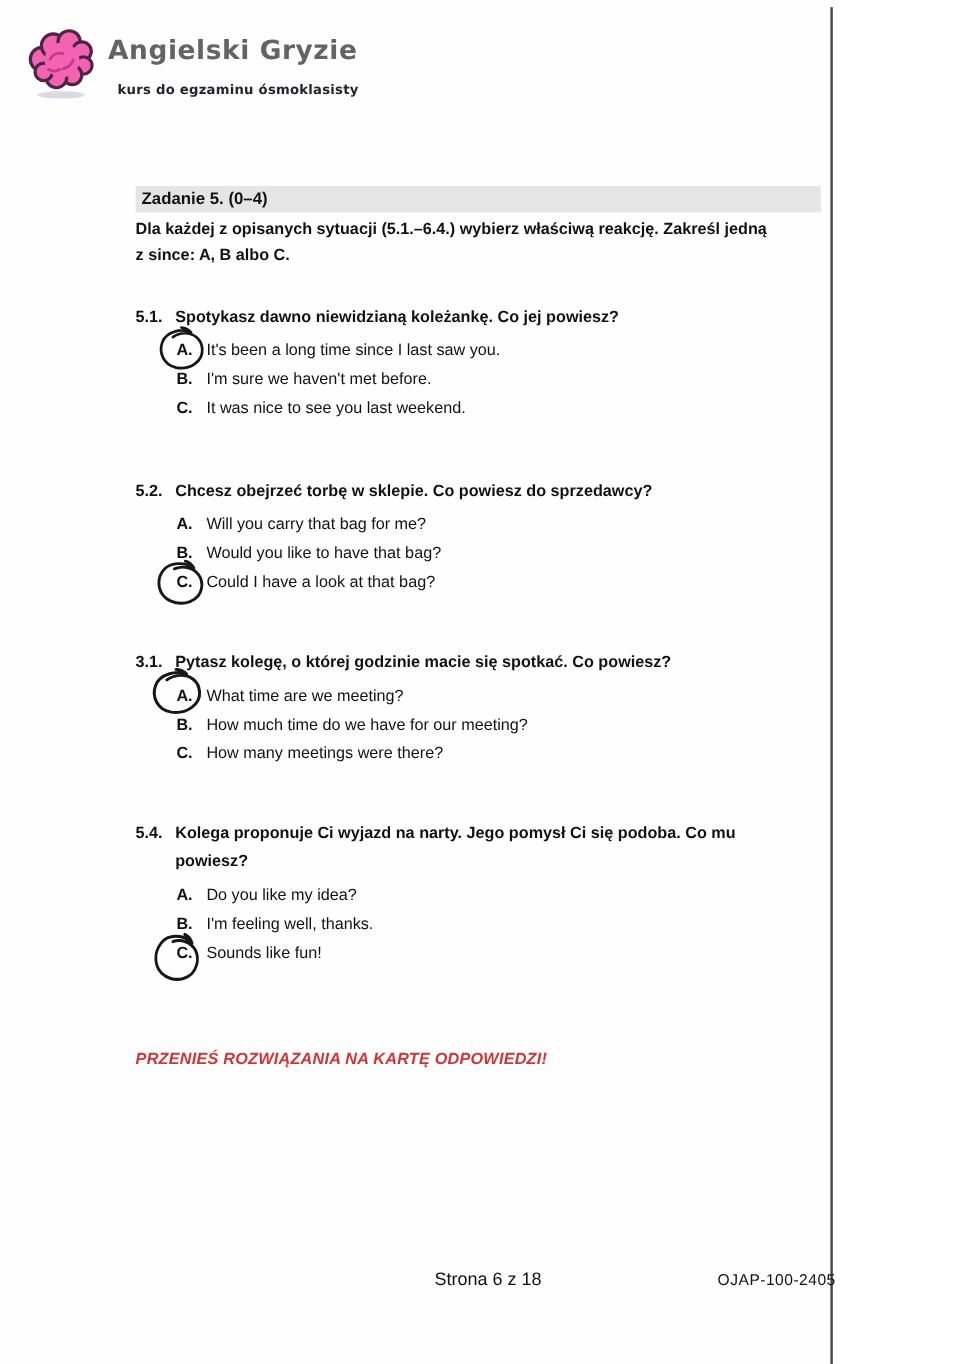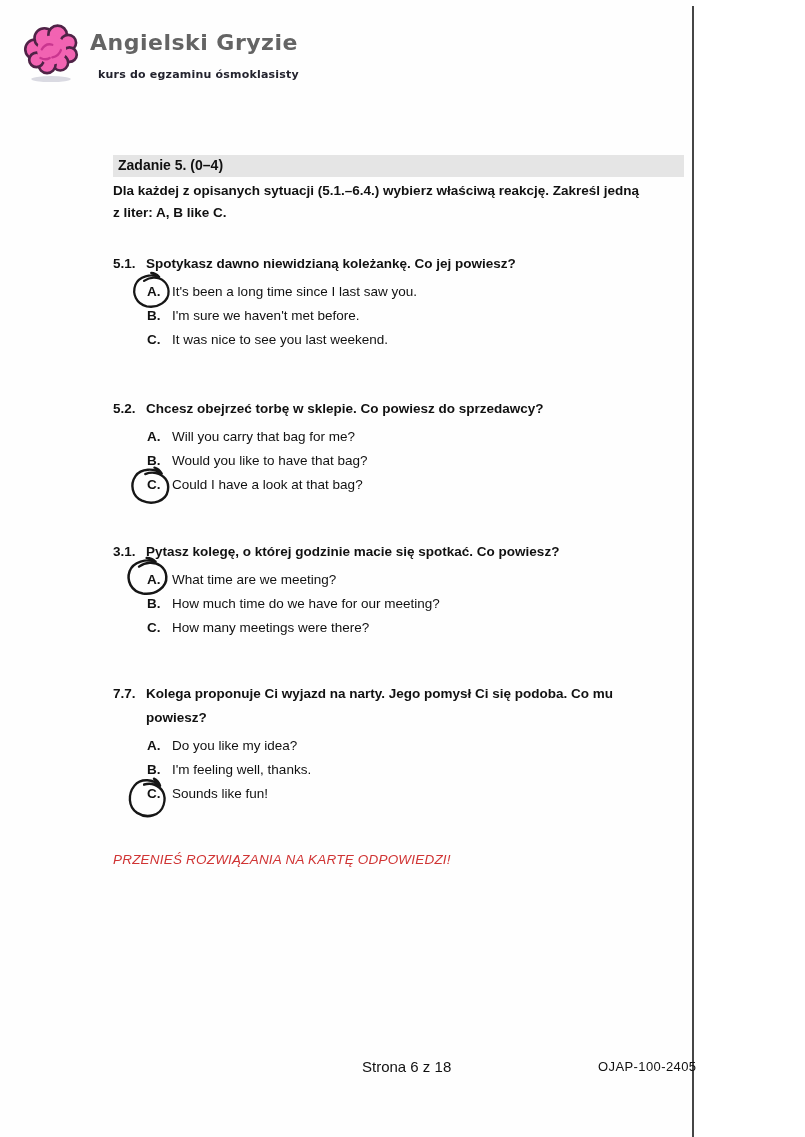--- a/index.html
+++ b/index.html
@@ -42,22 +42,22 @@
 
   
   .answer-svg{position:absolute;top:-8px;left:18px;width:42px;height:40px;pointer-events:none;}
   .question[data-question="0"] .answer-svg{top:-9px;left:17px;transform:rotate(-8deg);}
   .question[data-question="1"] .answer-svg{top:-7px;left:16px;transform:rotate(5deg) scale(1.05);}
   .question[data-question="2"] .answer-svg{top:-11px;left:13px;transform:rotate(-10deg) scale(1.1,1.06);}
   .question[data-question="3"] .answer-svg{top:-4px;left:13px;transform:rotate(12deg) scale(1.02,1.14);}
 
   
   .transfer-note{
-    position:absolute;left:113px;top:852px;
-    color:#d03434;font-weight:normal;font-style:italic;font-size:13.5px;letter-spacing:0.2px;
+    position:absolute;left:113px;top:875px;
+    color:#d03434;font-weight:bold;font-style:italic;font-size:13.5px;letter-spacing:0.2px;
   }
 
   
   .footer-page{position:absolute;left:362px;top:1058px;font-size:15px;}
   .footer-code{position:absolute;left:598px;top:1059px;font-size:13px;letter-spacing:0.4px;}
 </style>
 </head>
 <body>
 
 <div id="page">
@@ -88,21 +88,21 @@
     <div class="logo-text">
       <div class="logo-title">Angielski Gryzie</div>
       <div class="logo-sub">kurs do egzaminu ósmoklasisty</div>
     </div>
   </div>
 
   <div class="task-header">Zadanie 5. (0–4)</div>
 
   <div class="instructions">
     <div>Dla każdej z opisanych sytuacji (5.1.–6.4.) wybierz właściwą reakcję. Zakreśl jedną</div>
-    <div>z liter: A, B like C.</div>
+    <div>z since: A, B albo C.</div>
   </div>
 
   <div class="question" style="top:252px;" data-question="0">
     <div class="q-line">
       <span class="q-num">5.1.</span>
       <span class="q-text">Spotykasz dawno niewidzianą koleżankę. Co jej powiesz?</span>
     </div>
     <div class="options">
       <div class="option circled">
         <span class="opt-letter">A.</span>
@@ -168,21 +168,21 @@
       </div>
       <div class="option">
         <span class="opt-letter">C.</span>
         <span class="opt-text">How many meetings were there?</span>
       </div>
     </div>
   </div>
 
   <div class="question" style="top:682px;" data-question="3">
     <div class="q-line">
-      <span class="q-num">7.7.</span>
+      <span class="q-num">5.4.</span>
       <span class="q-text">Kolega proponuje Ci wyjazd na narty. Jego pomysł Ci się podoba. Co mu</span>
     </div>
     <div class="q-line cont">
       <span class="q-num">5.4.</span>
       <span class="q-text">powiesz?</span>
     </div>
     <div class="options">
       <div class="option">
         <span class="opt-letter">A.</span>
         <span class="opt-text">Do you like my idea?</span>

